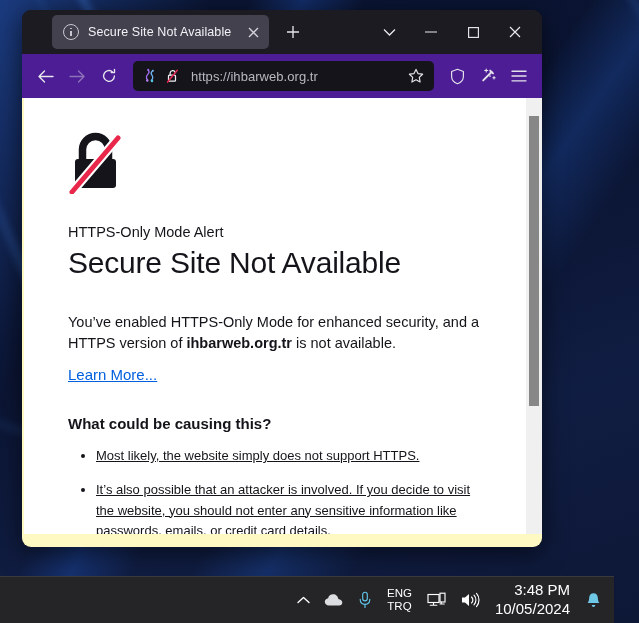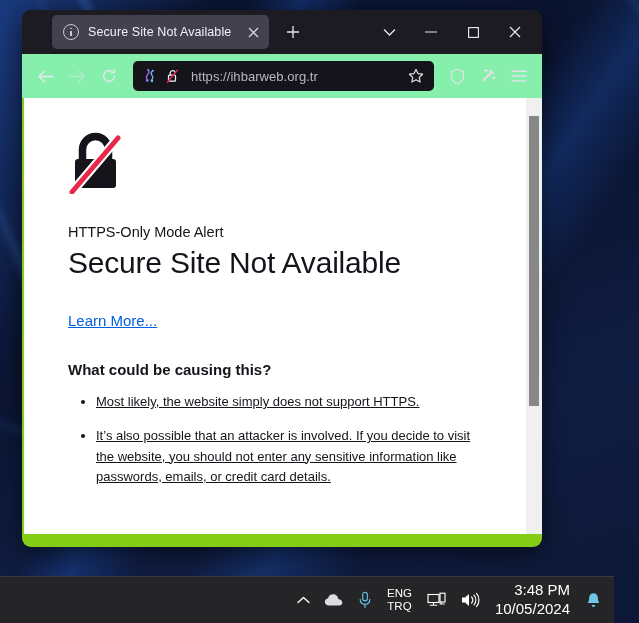--- a/index.html
+++ b/index.html
@@ -122,21 +122,21 @@
   }
   .winbtn {
     width: 42px; height: 44px;
     display: flex; align-items: center; justify-content: center;
     color: #e9e8ef;
   }
 
   
   .navbar {
     height: 44px;
-    background: #86efac;
+    background: #4c1d95;
     display: flex;
     align-items: center;
     padding: 0 8px;
     flex: none;
   }
   .navbtn {
     width: 30px; height: 30px;
     display: flex; align-items: center; justify-content: center;
     border-radius: 5px;
     flex: none;
@@ -171,21 +171,21 @@
     display: flex; align-items: center; justify-content: center;
     color: #e3e2e9;
     border-radius: 5px;
     flex: none;
     margin-left: 1px;
   }
 
   
   .content-wrap {
     flex: 1;
-    background: #84cc16;
+    background: #fef9c3;
     padding: 0 0 13px 2px;
     display: flex;
     min-height: 0;
   }
   .page {
     flex: 1;
     background: #ffffff;
     position: relative;
     overflow: hidden;
     display: flex;
@@ -442,20 +442,21 @@
             <path d="M14.5 27 V17.5 A13 13 0 0 1 40.5 17.5 V27" stroke="#15141a" stroke-width="7.5" fill="none"></path>
             <rect x="7" y="27" width="41" height="29" rx="3" fill="#15141a"></rect>
             <path d="M4 60 L50 6" stroke="#ffffff" stroke-width="9" stroke-linecap="round"></path>
             <path d="M4 60 L50 6" stroke="#e8274b" stroke-width="5" stroke-linecap="round"></path>
           </svg>
         </div>
 
         <p class="alert-kicker">HTTPS-Only Mode Alert</p>
         <h1 class="alert-title">Secure Site Not Available</h1>
 
+        <p class="alert-body"><span>You’ve enabled HTTPS-Only Mode for enhanced security, and a HTTPS version of </span><b>ihbarweb.org.tr</b><span> is not available.</span></p>
 
         <a class="learn-more" href="#">Learn More...</a>
 
         <h2 class="causes-title">What could be causing this?</h2>
 
         <ul class="causes">
           <li>Most likely, the website simply does not support HTTPS.</li>
           <li>It’s also possible that an attacker is involved. If you decide to visit the website, you should not enter any sensitive information like passwords, emails, or credit card details.</li>
         </ul>
       </div>

